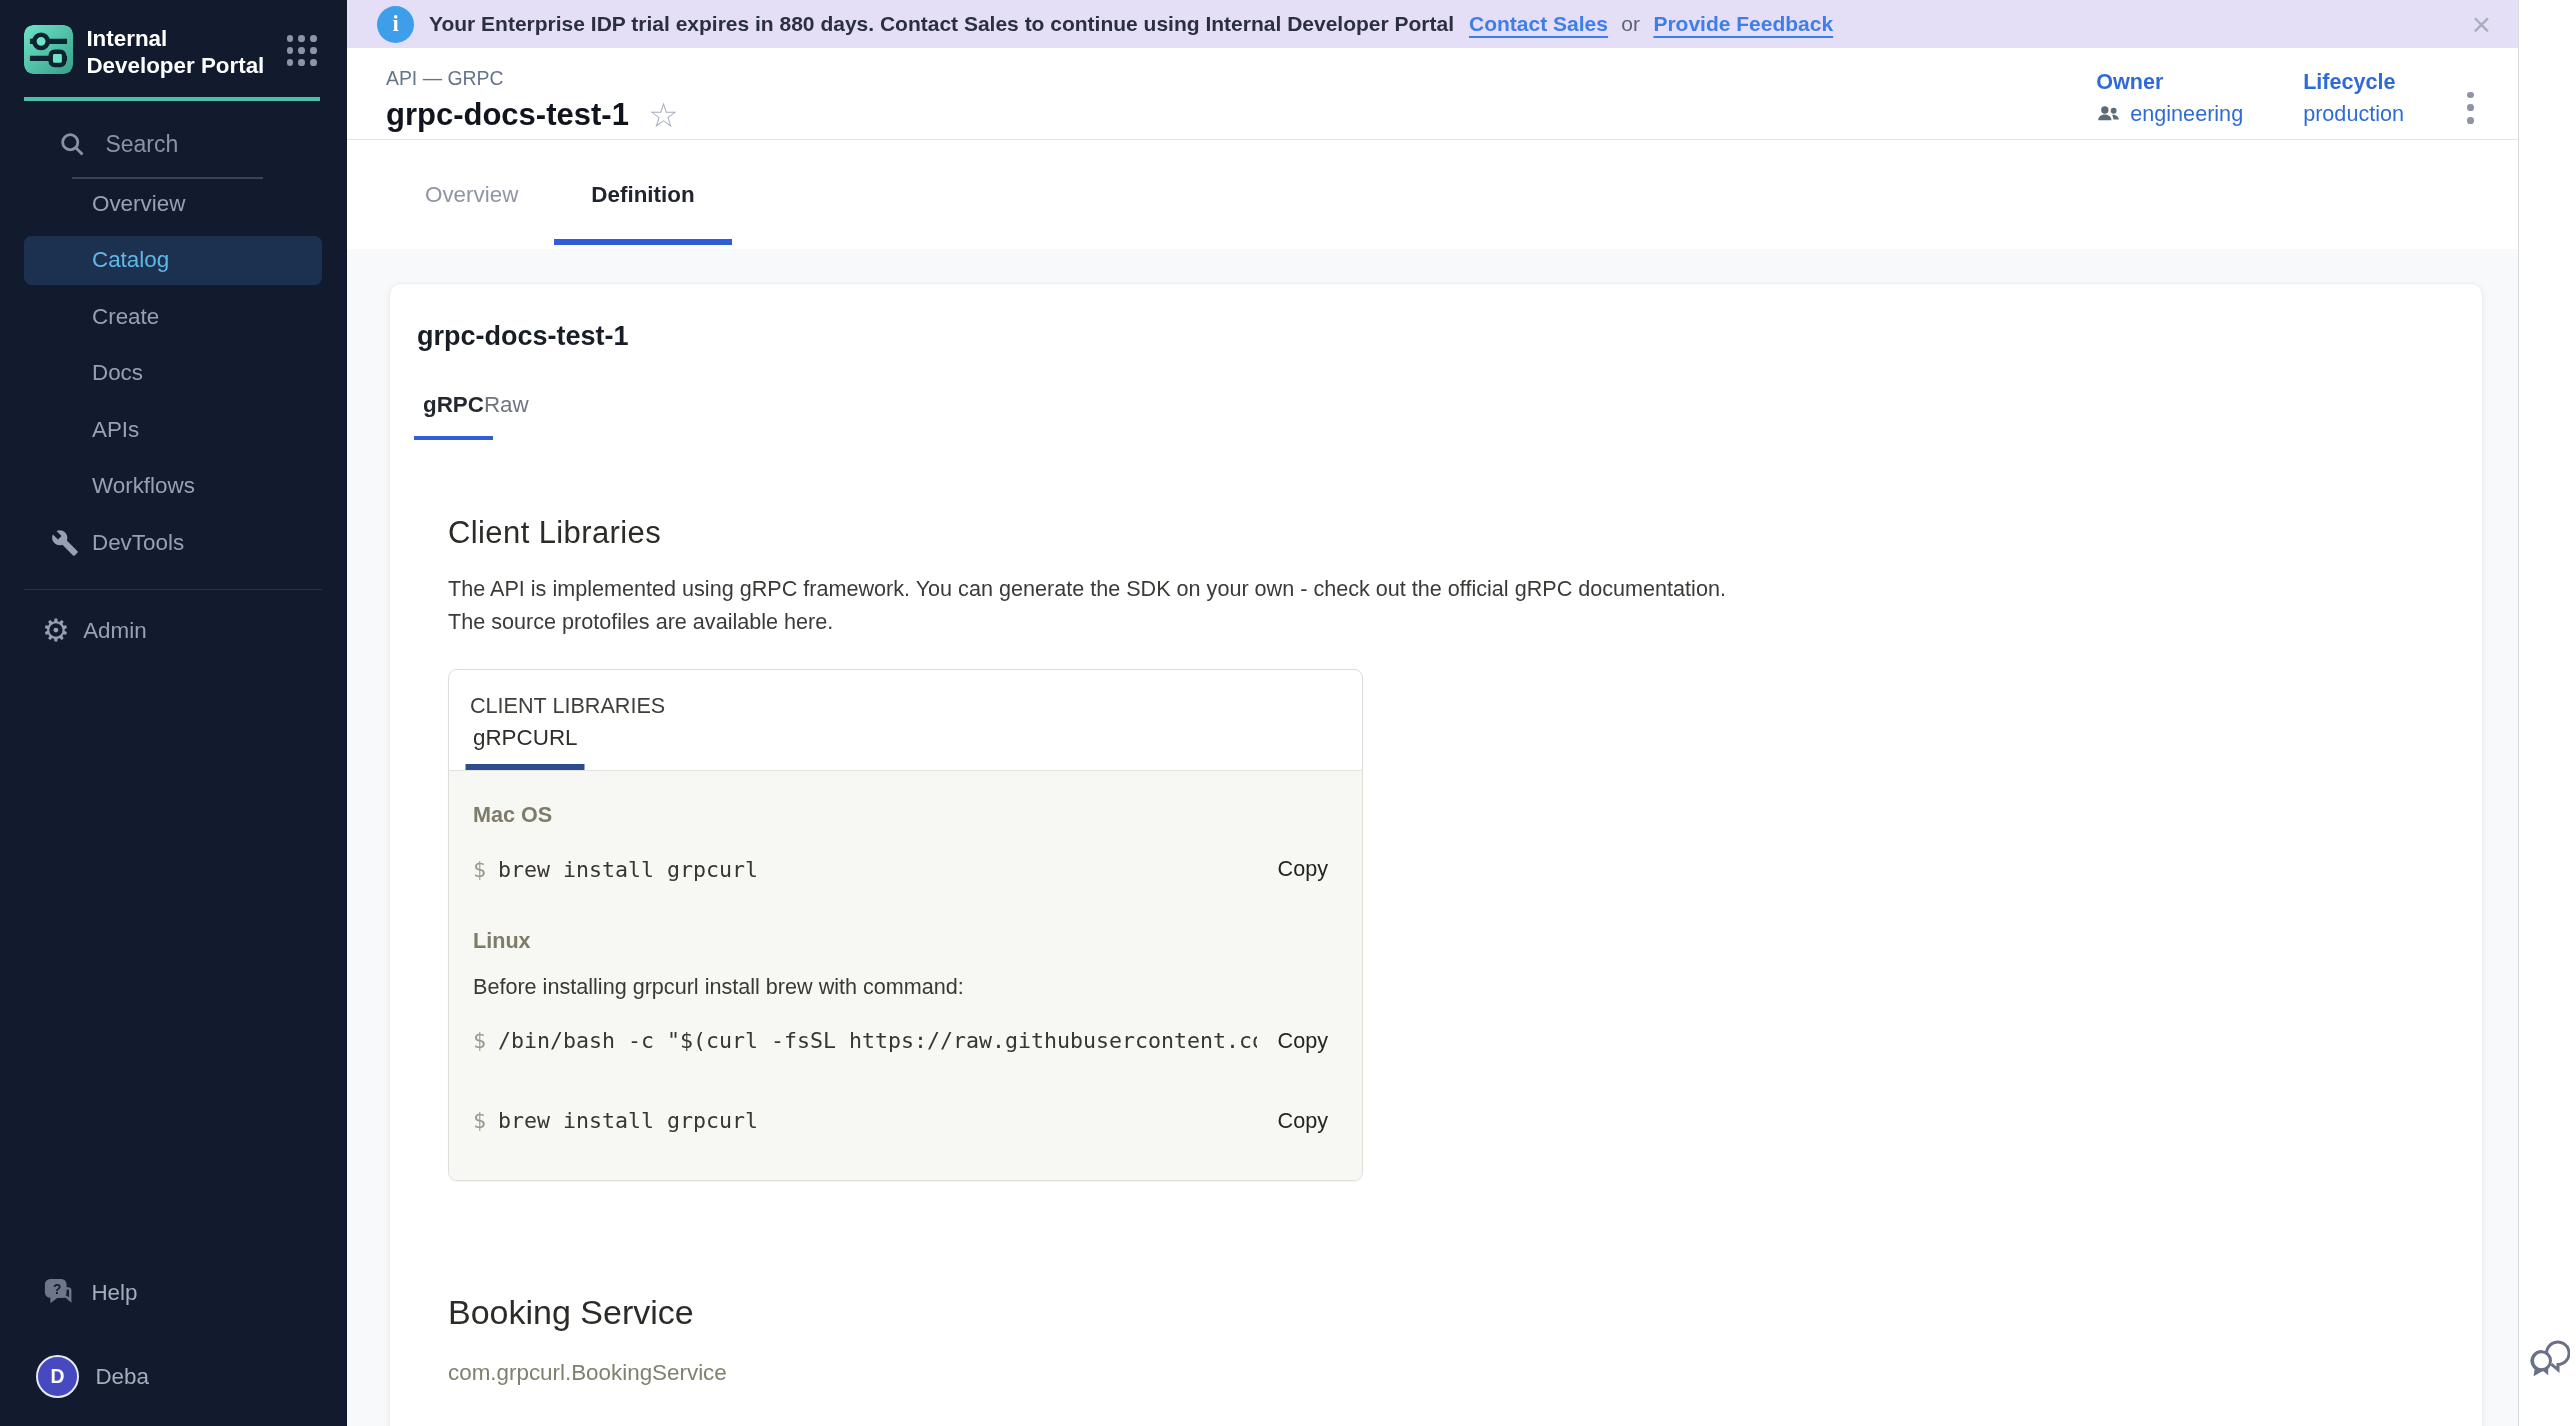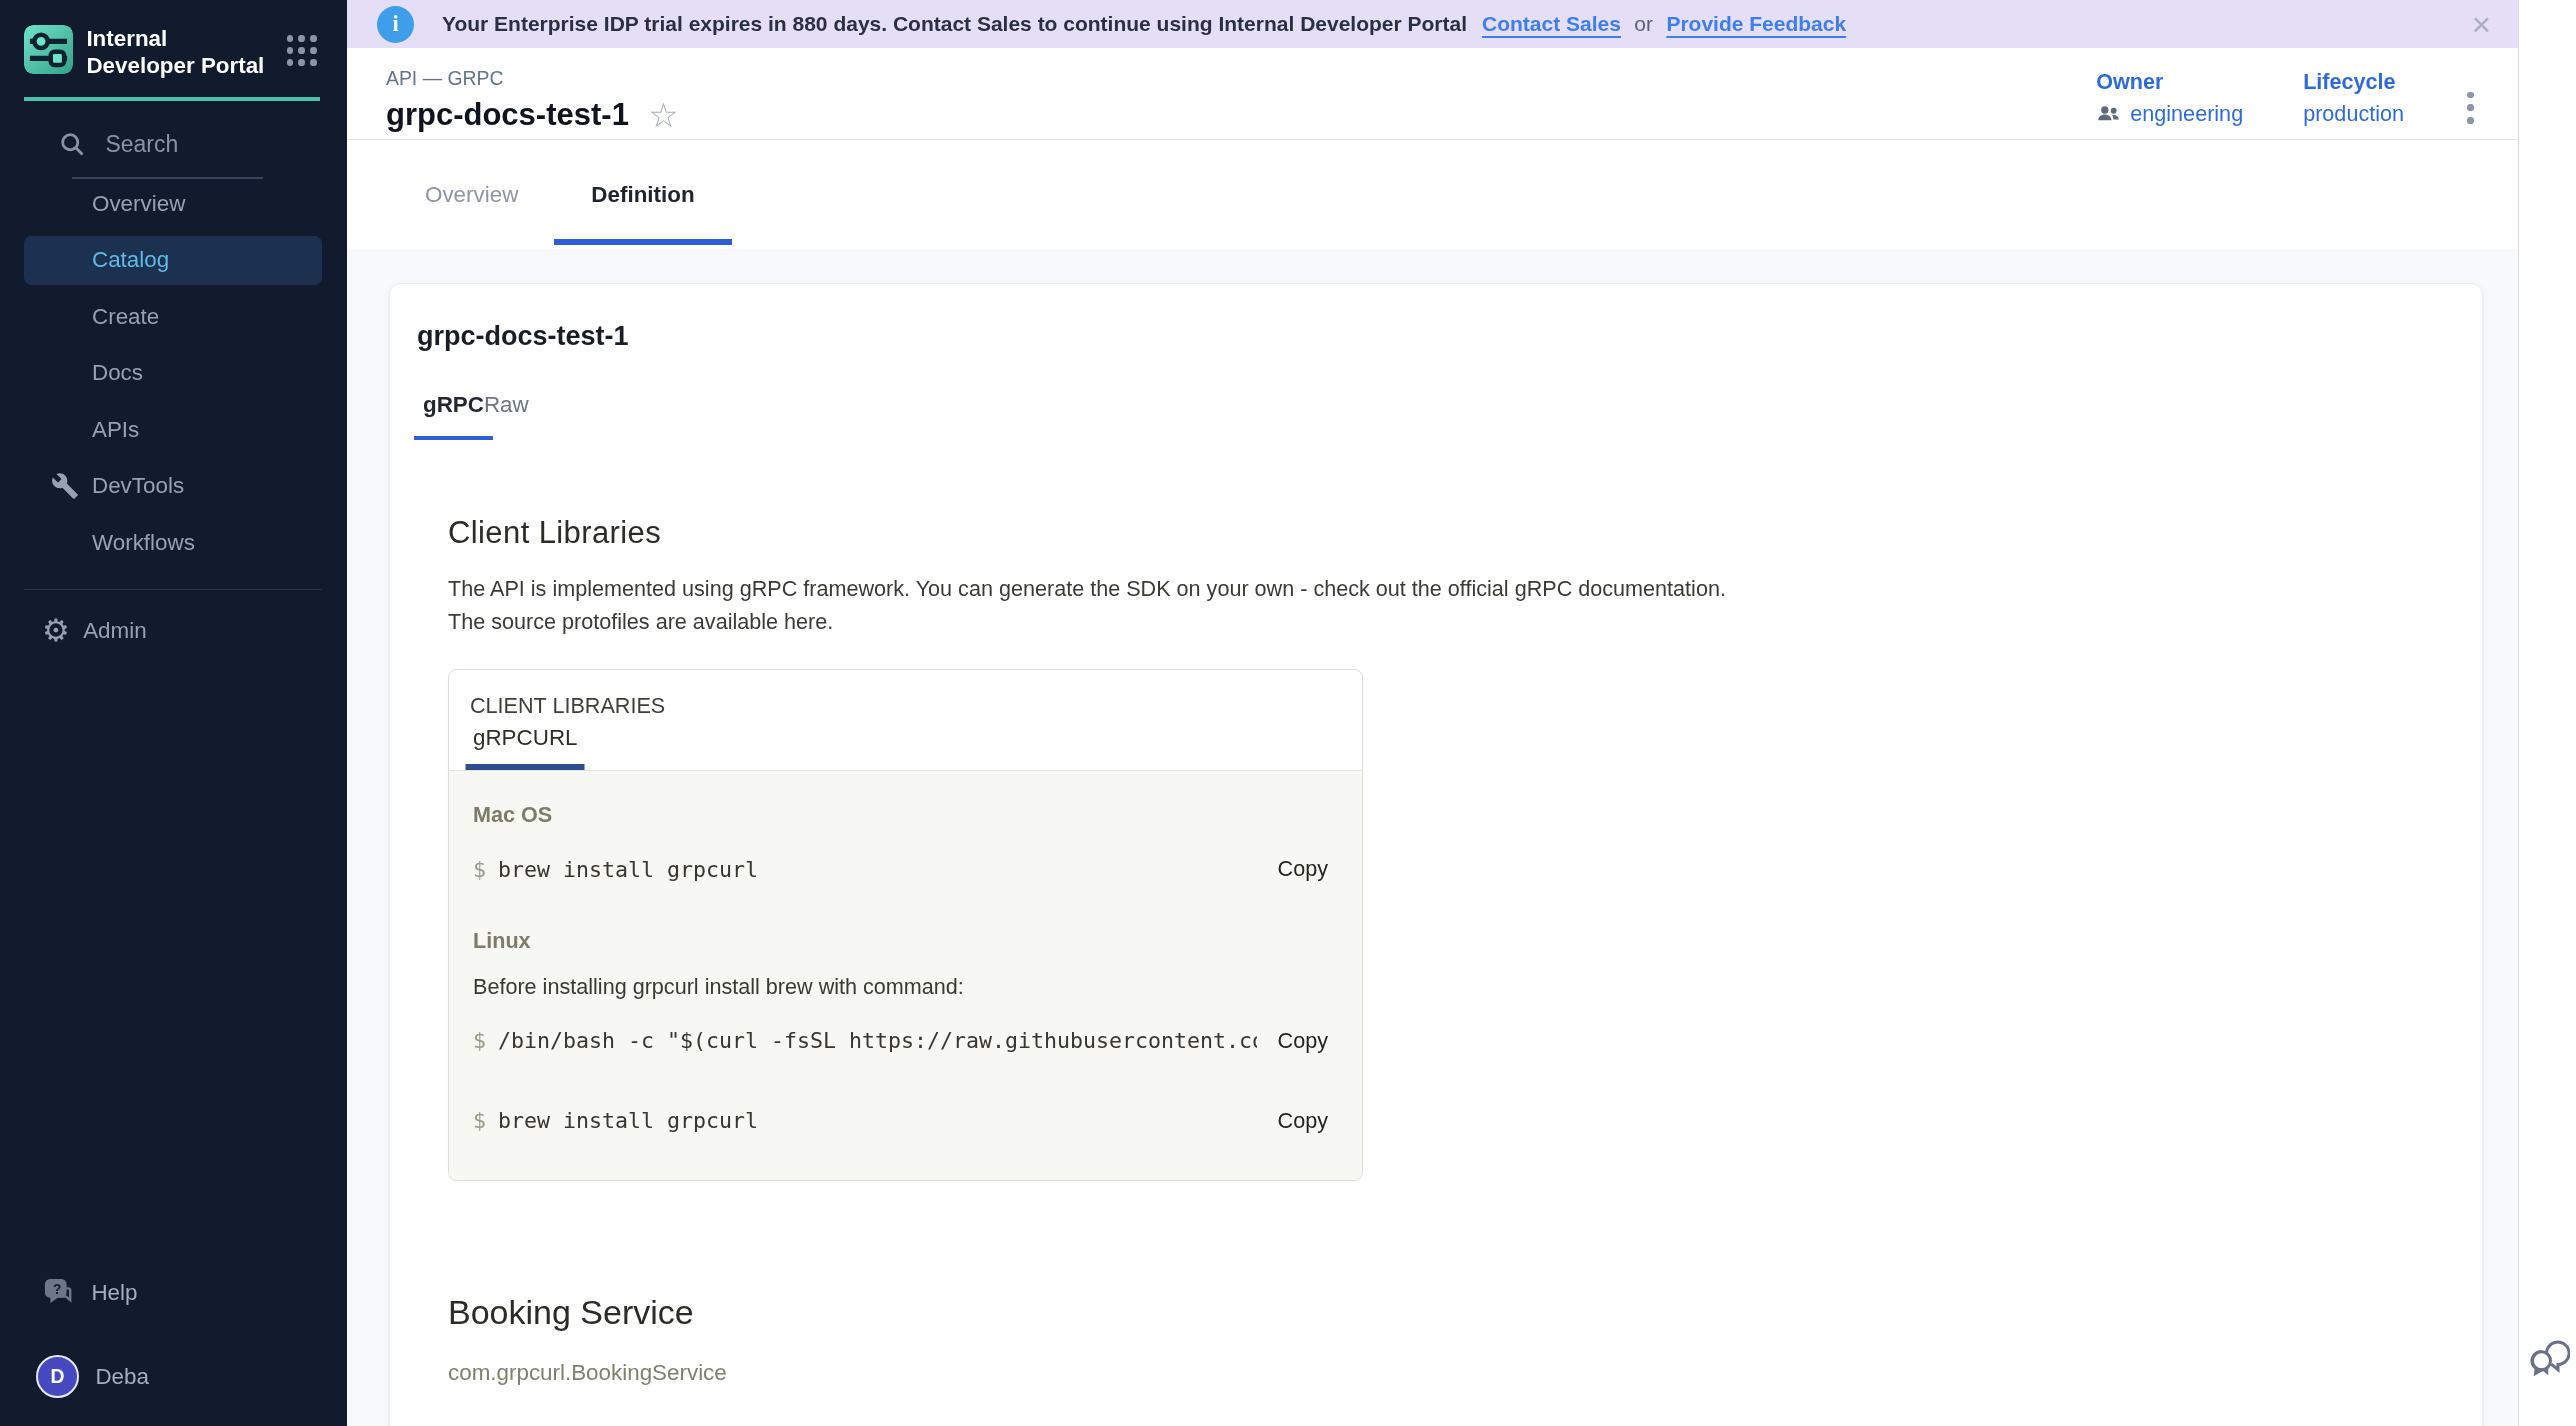--- a/index.html
+++ b/index.html
@@ -26,21 +26,21 @@
   .admin-row { margin-top:25px; display:flex; align-items:center; padding-left:42px; font-size:22.4px; color:#97A1B3; cursor:pointer; gap:13.4px; }
   .admin-row .gear { font-size:31px; color:#97A1B3; line-height:31px; }
   .help-row { position:absolute; left:42px; top:1276px; display:flex; align-items:center; gap:16.4px; font-size:22.4px; color:#A6AEBD; cursor:pointer; }
   .user-row { position:absolute; left:36px; top:1355px; display:flex; align-items:center; gap:16.4px; font-size:22.4px; color:#A6AEBD; cursor:pointer; }
   .avatar { width:43px; height:43px; border-radius:50%; background:#4749C0; border:2.2px solid #E8E9F2; color:#fff; font-size:19.4px; font-weight:700; display:flex; align-items:center; justify-content:center; }
 
   
   .main { flex:1; min-width:0; display:flex; flex-direction:column; background:#fff; }
   .banner { height:48px; flex-shrink:0; background:#E5DEF7; display:flex; align-items:center; padding:0 27px 0 30px; }
   .info-icon { width:37px; height:37px; border-radius:50%; background:#3E9EEA; color:#fff; font-size:22.4px; font-weight:700; font-family:"Liberation Serif", serif; display:flex; align-items:center; justify-content:center; flex-shrink:0; }
-  .banner-msg { margin-left:28px; font-size:21px; font-weight:600; color:#2A3040; white-space:nowrap; }
+  .banner-msg { margin-left:15px; font-size:21px; font-weight:600; color:#2A3040; white-space:nowrap; }
   .banner-link { margin-left:15px; font-size:21px; font-weight:600; color:#3D7EE8; text-decoration:underline; text-underline-offset:4.5px; white-space:nowrap; cursor:pointer; }
   .banner-or { margin:0 13.4px; font-size:21px; color:#5A6270; }
   .banner-link2 { margin-left:0; }
   .banner-close { margin-left:auto; font-size:33px; font-weight:300; color:#A9ADBE; cursor:pointer; line-height:33px; }
 
   .page-header { height:92px; flex-shrink:0; position:relative; border-bottom:1.5px solid #E2E4E9; background:#fff; }
   .breadcrumb { position:absolute; top:19.4px; left:39px; font-size:19.4px; color:#64748B; cursor:pointer; }
   .title-row { position:absolute; top:49px; left:39px; display:flex; align-items:center; gap:19.4px; }
   .page-title { font-size:31px; font-weight:700; color:#10141E; }
   .star { font-size:34px; color:#A8AEC0; cursor:pointer; line-height:34px; }
@@ -142,30 +142,30 @@
     <div class="menu-item">
         <span>Create</span>
       </div>
     <div class="menu-item">
         <span>Docs</span>
       </div>
     <div class="menu-item">
         <span>APIs</span>
       </div>
     <div class="menu-item">
+        <span>Workflows</span>
+      </div>
+    <div class="menu-item">
       <span class="mi">
         <svg width="28" height="28" viewBox="0 0 24 24" fill="#97A1B3">
             <path d="M22.7 19l-9.1-9.1c.9-2.3.4-5-1.5-6.9-2-2-5-2.4-7.4-1.3L9 6 6 9 1.6 4.7C.4 7.1.9 10.1 2.9 12.1c1.9 1.9 4.6 2.4 6.9 1.5l9.1 9.1c.4.4 1 .4 1.4 0l2.3-2.3c.5-.4.5-1.1.1-1.4z"></path>
           </svg>
       </span>
       <span>DevTools</span>
     </div>
-    <div class="menu-item">
-        <span>Workflows</span>
-      </div>
     <div class="side-divider"></div>
     <div class="admin-row">
       <span class="gear">⚙</span>
       <span>Admin</span>
     </div>
   </nav>
 
   <div class="help-row">
     <svg width="33" height="33" viewBox="0 0 24 24" fill="none" stroke="#6E7789" stroke-width="1.8" style="font-size:30px">
       <rect x="3" y="3" width="14" height="12" rx="3" fill="#6E7789"></rect>

